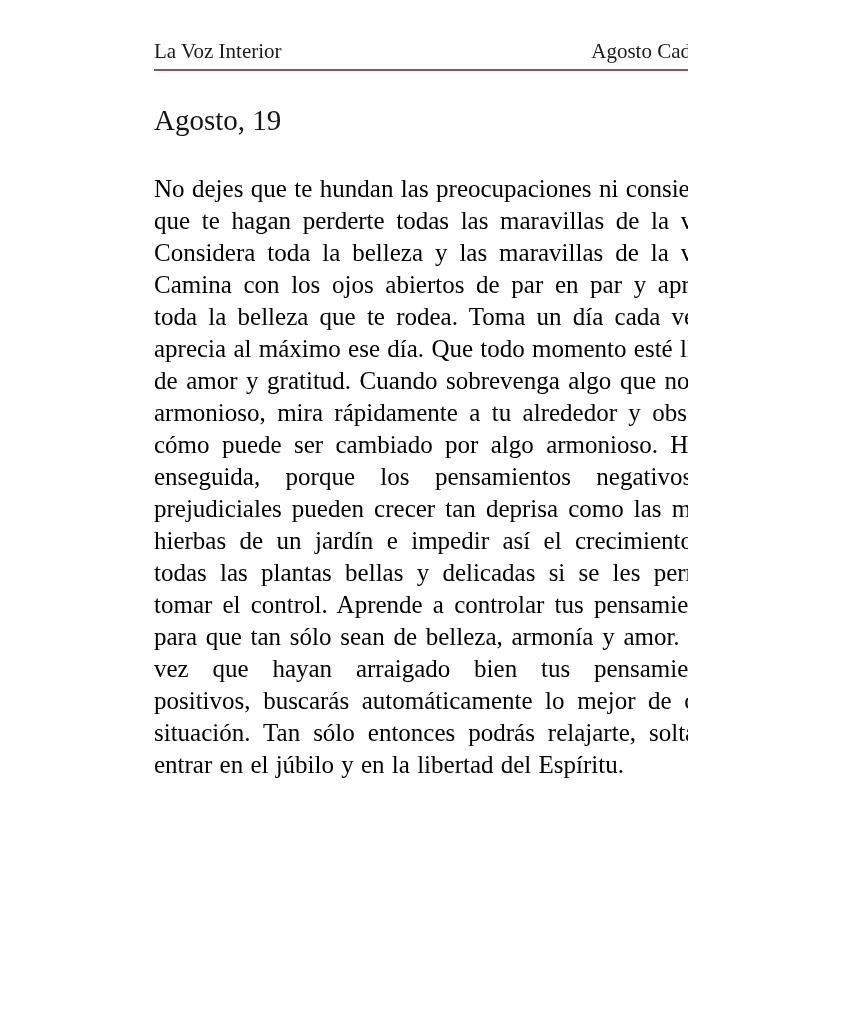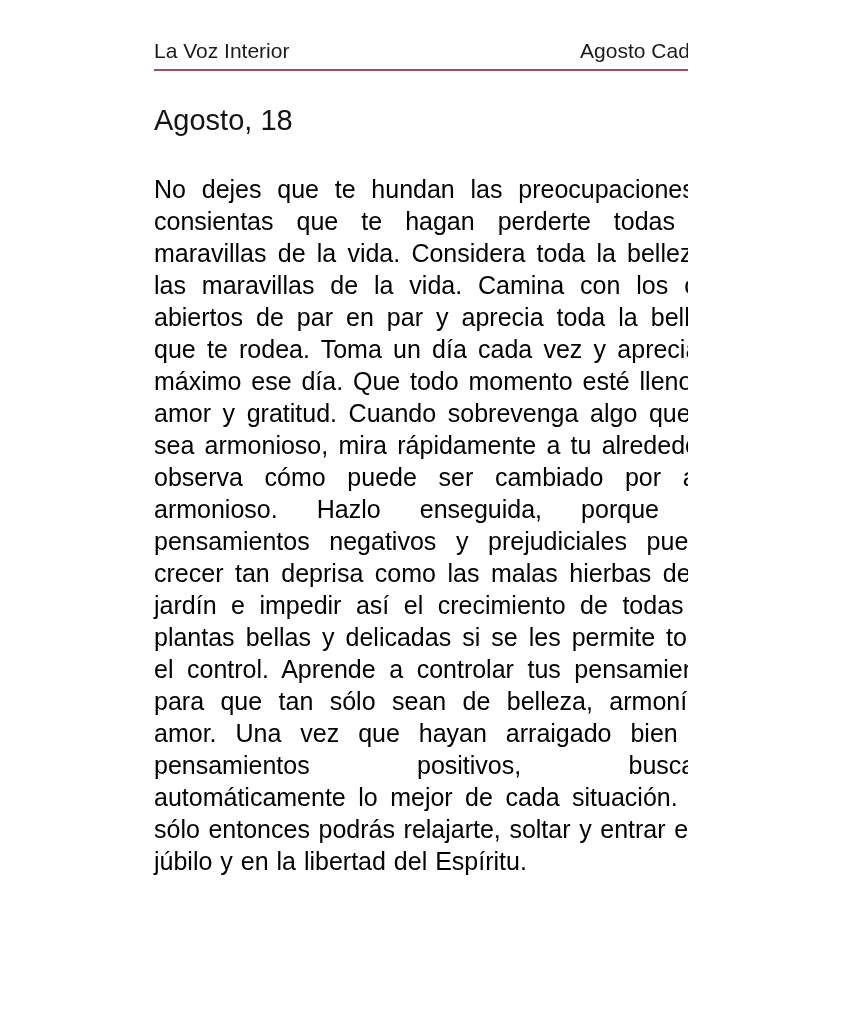--- a/index.html
+++ b/index.html
@@ -6,21 +6,21 @@
     margin: 0;
     padding: 0;
     background: #ffffff;
   }
   .page {
     position: relative;
     width: 688px;
     height: 1024px;
     background: #ffffff;
     overflow: hidden;
-    font-family: Liberation Sans, sans-serif;
+    font-family: Liberation Serif, serif;
     color: #151515;
   }
   .content {
     position: absolute;
     left: 154px;
     top: 0;
     width: 576px;
   }
   .page-header {
     display: flex;
@@ -55,18 +55,18 @@
 <body>
 
 <div class="page">
   <div class="content">
 
     <div class="page-header">
       <span class="left">La Voz Interior</span>
       <span class="right">Agosto Caddy</span>
     </div>
 
-    <div class="date-heading">Agosto, 18</div>
+    <div class="date-heading">Agosto, 19</div>
 
     <p class="body-text">No dejes que te hundan las preocupaciones ni consientas que te hagan perderte todas las maravillas de la vida. Considera toda la belleza y las maravillas de la vida. Camina con los ojos abiertos de par en par y aprecia toda la belleza que te rodea. Toma un día cada vez y aprecia al máximo ese día. Que todo momento esté lleno de amor y gratitud. Cuando sobrevenga algo que no sea armonioso, mira rápidamente a tu alrededor y observa cómo puede ser cambiado por algo armonioso. Hazlo enseguida, porque los pensamientos negativos y prejudiciales pueden crecer tan deprisa como las malas hierbas de un jardín e impedir así el crecimiento de todas las plantas bellas y delicadas si se les permite tomar el control. Aprende a controlar tus pensamientos para que tan sólo sean de belleza, armonía y amor. Una vez que hayan arraigado bien tus pensamientos positivos, buscarás automáticamente lo mejor de cada situación. Tan sólo entonces podrás relajarte, soltar y entrar en el júbilo y en la libertad del Espíritu.</p>
 
   </div>
 </div>
 
 </body></html>

